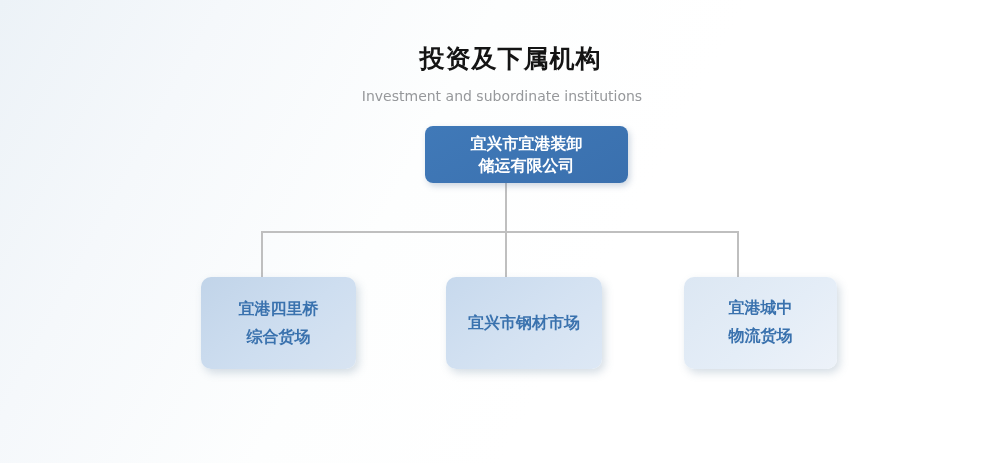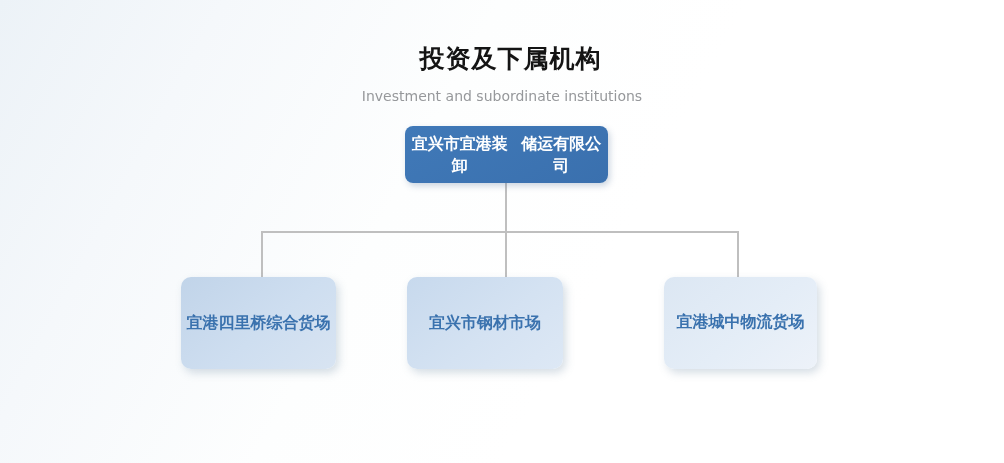--- a/index.html
+++ b/index.html
@@ -33,25 +33,26 @@
     margin-top: 14px;
     font-size: 14px;
     color: #96989b;
     letter-spacing: 0px;
     line-height: 16px;
   }
   .node {
     position: absolute;
     box-sizing: border-box;
     display: flex;
-    flex-direction: row;
+    flex-direction: column;
     align-items: center;
     justify-content: center;
     text-align: center;
     font-weight: bold;
+    margin-left: 20px;
   }
   .root-node {
     left: 405px;
     top: 126px;
     width: 203px;
     height: 57px;
     background: linear-gradient(150deg, #4079b8 0%, #3a70ae 100%);
     border-radius: 8px;
     color: #ffffff;
     font-size: 16px;
@@ -66,21 +67,21 @@
     font-size: 16px;
     line-height: 28px;
     box-shadow: 3px 4px 9px rgba(120, 145, 170, 0.30);
   }
   .child-1 {
     left: 181px;
     width: 155px;
     background: linear-gradient(140deg, #c1d4e9 0%, #cedef0 55%, #d8e4f2 100%);
   }
   .child-2 {
-    left: 407px;
+    left: 426px;
     width: 156px;
     background: linear-gradient(140deg, #c7d9ed 0%, #d4e2f2 55%, #dde8f5 100%);
     gap: 8px;
   }
   .child-3 {
     left: 664px;
     width: 153px;
     background: linear-gradient(140deg, #dce7f3 0%, #e4edf7 55%, #edf2f9 100%);
     font-family: Liberation Mono, monospace;
   }

